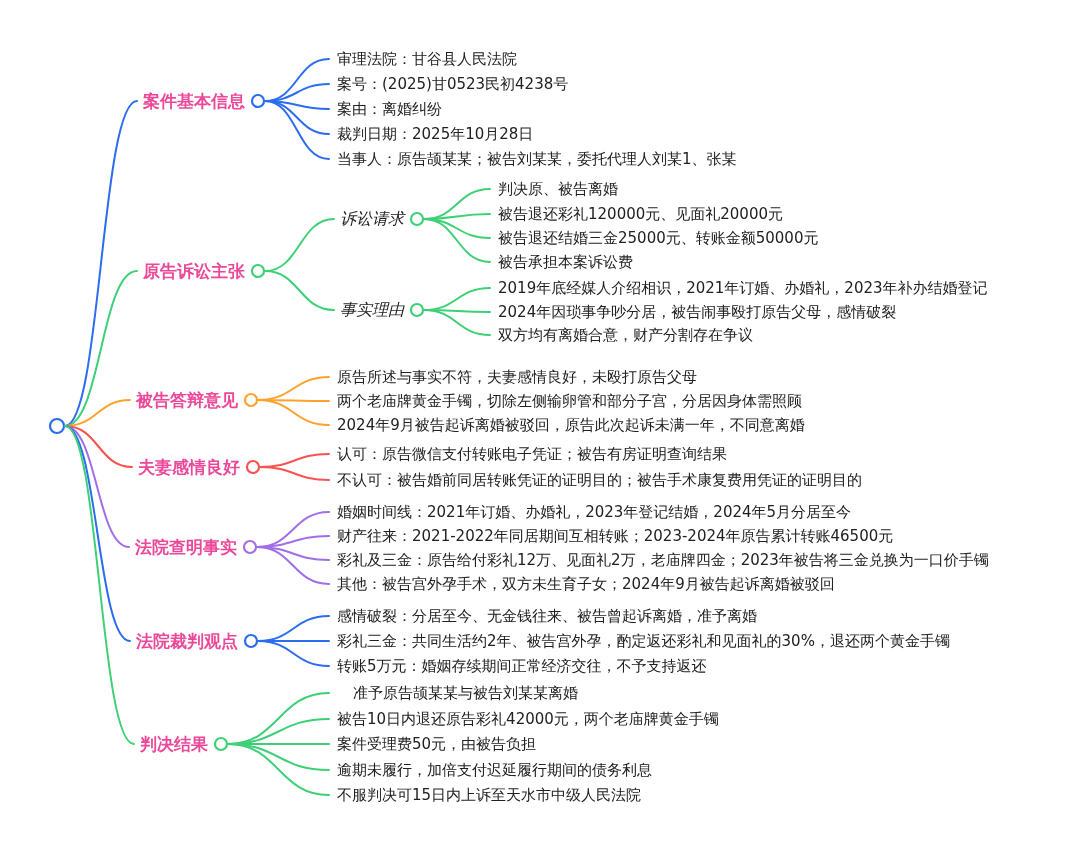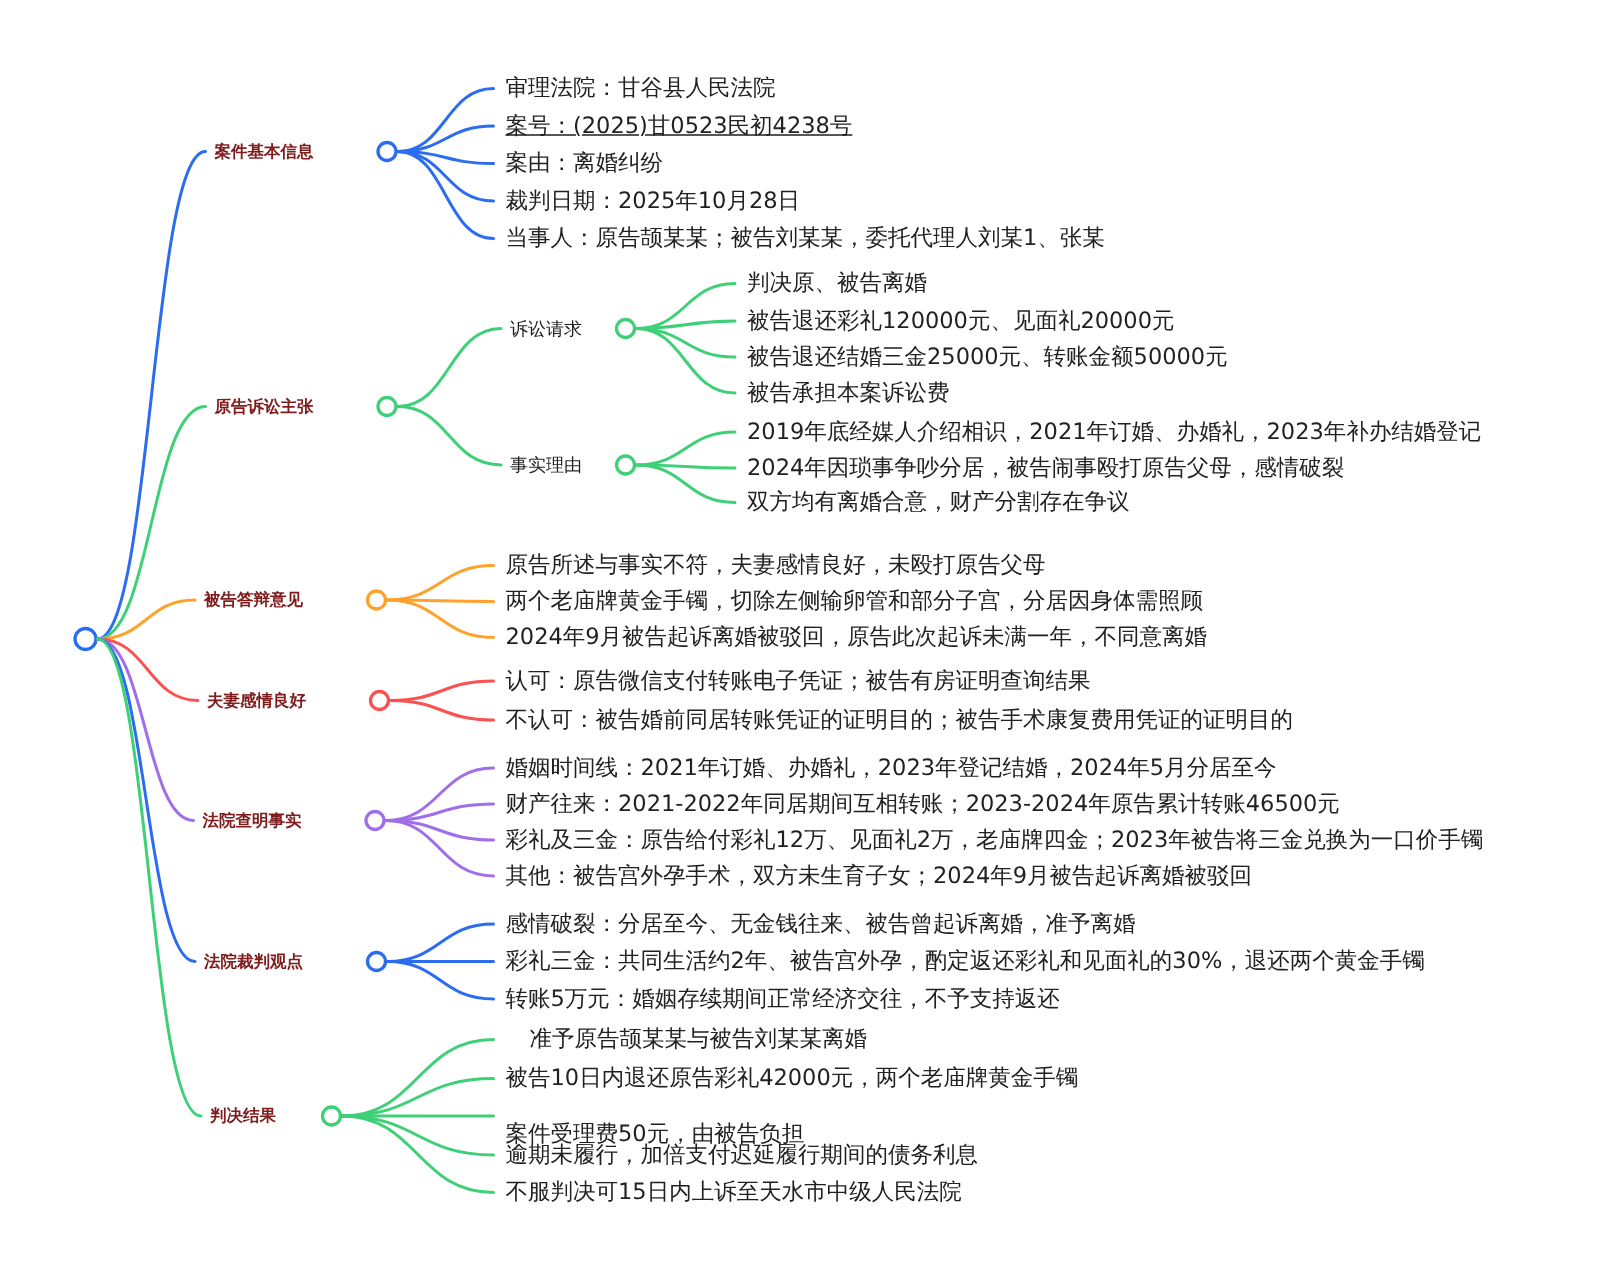--- a/index.html
+++ b/index.html
@@ -13,22 +13,22 @@
   #wires{position:absolute;left:0;top:0;}
   .topic{
     position:absolute;
     transform:translateY(-50%);
     white-space:nowrap;
     line-height:1;
     color:#212121;
     font-size:15px;
     cursor:default;
   }
-  .lvl1{font-size:11px;font-weight:bold;color:#7f1d1d;}
-  .lvl2{font-size:12px;color:#1f1f1f;}
+  .lvl1{font-size:17px;font-weight:bold;color:#ec4899;font-family:Liberation Serif, serif;}
+  .lvl2{font-size:16px;color:#1f1f1f;font-style:italic;}
 </style>
 </head>
 <body>
 
 <div id="stage">
   <svg id="wires" width="1080" height="853" viewBox="0 0 1080 853">
       <circle cx="57" cy="426" r="7" fill="#ffffff" stroke="#2b6cf0" stroke-width="2.2"></circle>
       <path d="M 65 426 C 101 426, 101 101, 137 101" fill="none" stroke="#2b6cf0" stroke-width="2" stroke-linecap="round"></path>
       <circle cx="258" cy="101" r="6" fill="#ffffff" stroke="#2b6cf0" stroke-width="2.2"></circle>
       <path d="M 265 101 C 297 101, 297 59, 329 59" fill="none" stroke="#2b6cf0" stroke-width="2" stroke-linecap="round"></path>
@@ -73,21 +73,21 @@
       <circle cx="221" cy="744" r="6" fill="#ffffff" stroke="#3ed077" stroke-width="2.2"></circle>
       <path d="M 228 744 C 278.5 744, 278.5 693, 329 693" fill="none" stroke="#3ed077" stroke-width="2" stroke-linecap="round"></path>
       <path d="M 228 744 C 278.5 744, 278.5 719, 329 719" fill="none" stroke="#3ed077" stroke-width="2" stroke-linecap="round"></path>
       <path d="M 228 744 C 278.5 744, 278.5 744, 329 744" fill="none" stroke="#3ed077" stroke-width="2" stroke-linecap="round"></path>
       <path d="M 228 744 C 278.5 744, 278.5 770, 329 770" fill="none" stroke="#3ed077" stroke-width="2" stroke-linecap="round"></path>
       <path d="M 228 744 C 278.5 744, 278.5 795, 329 795" fill="none" stroke="#3ed077" stroke-width="2" stroke-linecap="round"></path>
     </svg>
   <div id="nodes">
       <div class="topic lvl1" style="left: 143px; top: 101px;">案件基本信息</div>
       <div class="topic leaf" style="left: 337px; top: 59px;">审理法院：甘谷县人民法院</div>
-      <div class="topic leaf" style="left: 337px; top: 84px; text-decoration: underline;">案号：(2025)甘0523民初4238号</div>
+      <div class="topic leaf" style="left: 337px; top: 84px;">案号：(2025)甘0523民初4238号</div>
       <div class="topic leaf" style="left: 337px; top: 109px;">案由：离婚纠纷</div>
       <div class="topic leaf" style="left: 337px; top: 134px;">裁判日期：2025年10月28日</div>
       <div class="topic leaf" style="left: 337px; top: 159px;">当事人：原告颉某某；被告刘某某，委托代理人刘某1、张某</div>
       <div class="topic lvl1" style="left: 143px; top: 271px;">原告诉讼主张</div>
       <div class="topic lvl2" style="left: 340px; top: 219px;">诉讼请求</div>
       <div class="topic leaf" style="left: 498px; top: 189px;">判决原、被告离婚</div>
       <div class="topic leaf" style="left: 498px; top: 214px;">被告退还彩礼120000元、见面礼20000元</div>
       <div class="topic leaf" style="left: 498px; top: 238px;">被告退还结婚三金25000元、转账金额50000元</div>
       <div class="topic leaf" style="left: 498px; top: 262px;">被告承担本案诉讼费</div>
       <div class="topic lvl2" style="left: 340px; top: 310px;">事实理由</div>
@@ -106,17 +106,17 @@
       <div class="topic leaf" style="left: 337px; top: 536px;">财产往来：2021-2022年同居期间互相转账；2023-2024年原告累计转账46500元</div>
       <div class="topic leaf" style="left: 337px; top: 560px;">彩礼及三金：原告给付彩礼12万、见面礼2万，老庙牌四金；2023年被告将三金兑换为一口价手镯</div>
       <div class="topic leaf" style="left: 337px; top: 584px;">其他：被告宫外孕手术，双方未生育子女；2024年9月被告起诉离婚被驳回</div>
       <div class="topic lvl1" style="left: 136px; top: 641px;">法院裁判观点</div>
       <div class="topic leaf" style="left: 337px; top: 616px;">感情破裂：分居至今、无金钱往来、被告曾起诉离婚，准予离婚</div>
       <div class="topic leaf" style="left: 337px; top: 641px;">彩礼三金：共同生活约2年、被告宫外孕，酌定返还彩礼和见面礼的30%，退还两个黄金手镯</div>
       <div class="topic leaf" style="left: 337px; top: 666px;">转账5万元：婚姻存续期间正常经济交往，不予支持返还</div>
       <div class="topic lvl1" style="left: 140px; top: 744px;">判决结果</div>
       <div class="topic leaf" style="left: 337px; top: 693px; margin-left: 16px;">准予原告颉某某与被告刘某某离婚</div>
       <div class="topic leaf" style="left: 337px; top: 719px;">被告10日内退还原告彩礼42000元，两个老庙牌黄金手镯</div>
-      <div class="topic leaf" style="left: 337px; top: 744px; margin-top: 12px;">案件受理费50元，由被告负担</div>
+      <div class="topic leaf" style="left: 337px; top: 744px;">案件受理费50元，由被告负担</div>
       <div class="topic leaf" style="left: 337px; top: 770px;">逾期未履行，加倍支付迟延履行期间的债务利息</div>
       <div class="topic leaf" style="left: 337px; top: 795px;">不服判决可15日内上诉至天水市中级人民法院</div>
     </div>
 </div>
 
 </body></html>

